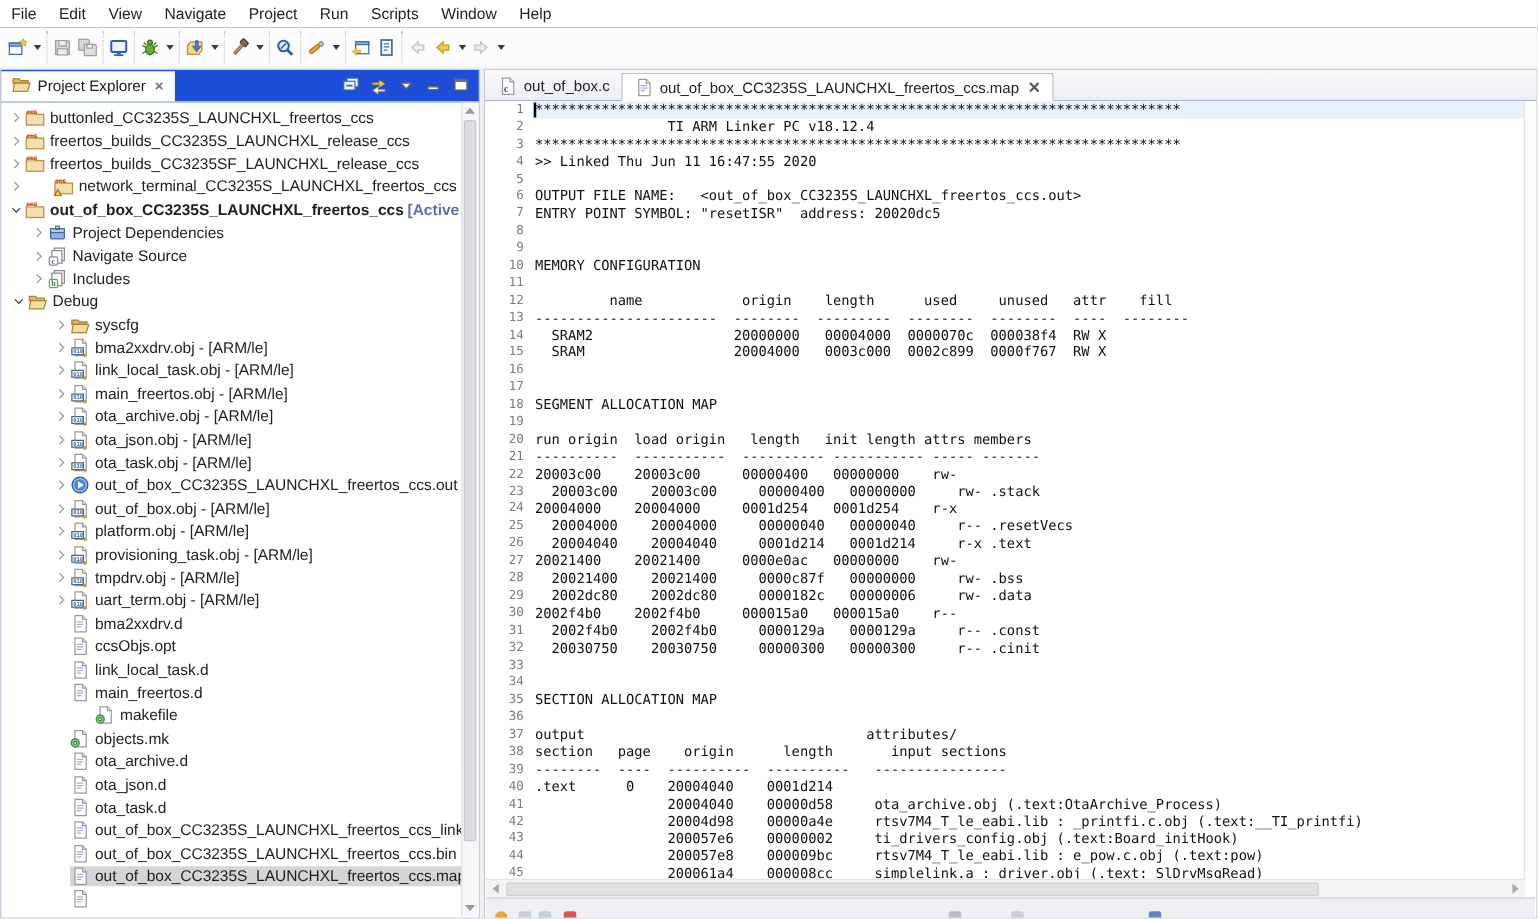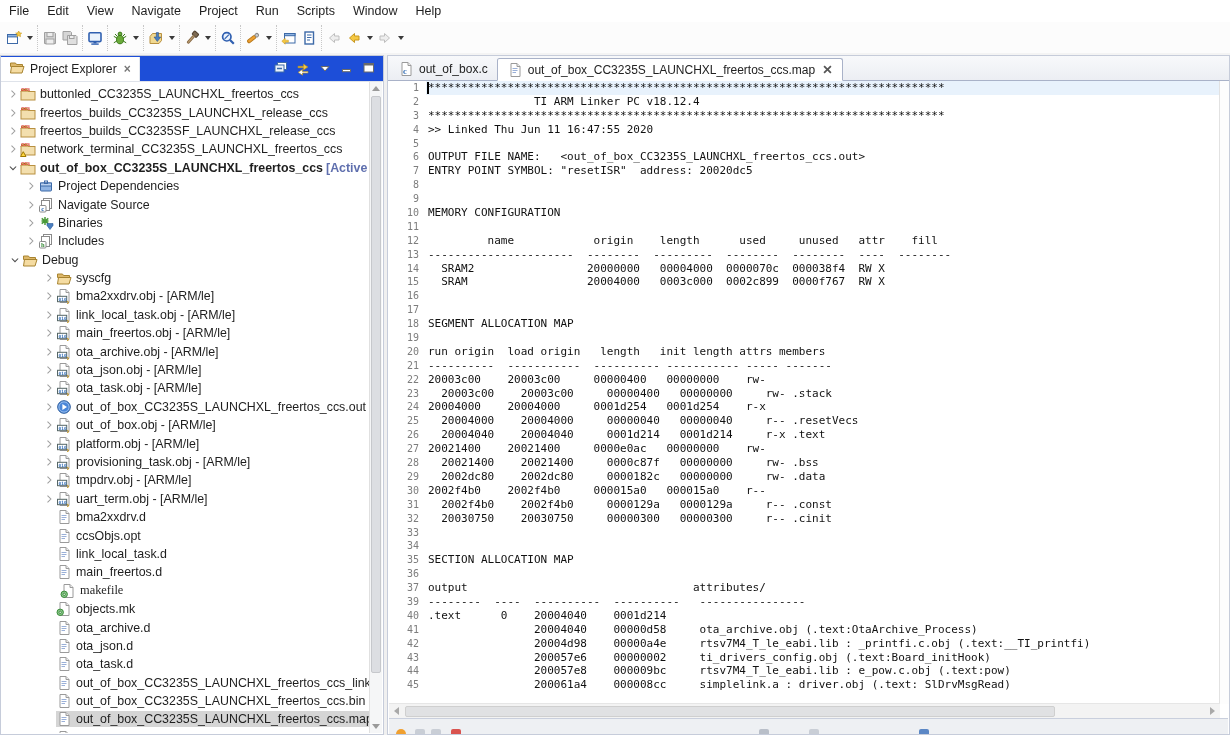--- a/index.html
+++ b/index.html
@@ -295,21 +295,21 @@
             <span class="ticon">
               <svg viewBox="0 0 16 16">
                 <rect x="1" y="5.5" width="14" height="8.5" fill="#f3dfae" stroke="#b89040"></rect>
                 <path d="M1 5.5 l1.5 -2 h4.5 l1.5 2" fill="#e8cf96" stroke="#b89040"></path>
                 <text x="1" y="5.2" font-size="5.4" font-weight="bold" fill="#d42b1e" font-family="sans-serif">ccs</text>
               </svg>
             </span>
             <span class="tlabel">freertos_builds_CC3235SF_LAUNCHXL_release_ccs</span>
           </span>
         </div>
-        <div class="trow" style="padding-left: 4px;">
+        <div class="trow" style="padding-left: 4px; gap: 23px;">
           <span class="tw">
             <svg viewBox="0 0 16 16">
               <path d="M6 3.5 L10.5 8 L6 12.5" fill="none" stroke="#9d9d9d" stroke-width="1.4"></path>
             </svg>
           </span>
           <span class="tsel">
             <span class="ticon">
               <svg viewBox="0 0 16 16">
                 <rect x="1" y="5.5" width="14" height="8.5" fill="#f3dfae" stroke="#b89040"></rect>
                 <path d="M1 5.5 l1.5 -2 h4.5 l1.5 2" fill="#e8cf96" stroke="#b89040"></path>
@@ -375,36 +375,20 @@
         </div>
         <div class="trow" style="padding-left: 22px;">
           <span class="tw">
             <svg viewBox="0 0 16 16">
               <path d="M6 3.5 L10.5 8 L6 12.5" fill="none" stroke="#9d9d9d" stroke-width="1.4"></path>
             </svg>
           </span>
           <span class="tsel">
             <span class="ticon">
               <svg viewBox="0 0 16 16">
-                <path d="M7 2 v8 M3.7 3.3 l6.6 5.4 M10.3 3.3 l-6.6 5.4 M3.5 6 h7" stroke="#4a9a3a" stroke-width="1.5" fill="none"></path>
-                <path d="M9 8.5 h6 v2 l-3 4 -3 -4 z" fill="#4a7fc0" stroke="#2a5a9a" stroke-width=".6"></path>
-              </svg>
-            </span>
-            <span class="tlabel">Binaries</span>
-          </span>
-        </div>
-        <div class="trow" style="padding-left: 22px;">
-          <span class="tw">
-            <svg viewBox="0 0 16 16">
-              <path d="M6 3.5 L10.5 8 L6 12.5" fill="none" stroke="#9d9d9d" stroke-width="1.4"></path>
-            </svg>
-          </span>
-          <span class="tsel">
-            <span class="ticon">
-              <svg viewBox="0 0 16 16">
                 <rect x="5.5" y="1.5" width="8" height="10" fill="#fff" stroke="#8a8a8a"></rect>
                 <rect x="3.5" y="3.5" width="8" height="10" fill="#fff" stroke="#8a8a8a"></rect>
                 <rect x="1.5" y="8.5" width="6.5" height="6.5" rx="1" fill="#fff" stroke="#8a8a8a"></rect>
                 <text x="3" y="14" font-size="6.5" fill="#3a8c3a" font-weight="bold" font-family="serif">h</text>
               </svg>
             </span>
             <span class="tlabel">Includes</span>
           </span>
         </div>
         <div class="trow" style="padding-left: 6px;">
@@ -710,21 +694,21 @@
             <span class="ticon">
               <svg viewBox="0 0 16 16">
                 <path d="M4 1.5 h6 l3 3 v10 h-9 z" fill="#fff" stroke="#9a9a9a"></path>
                 <path d="M10 1.5 v3 h3" fill="#ededed" stroke="#9a9a9a"></path>
                 <path d="M5.5 6.5 h5 M5.5 8.5 h5 M5.5 10.5 h3.5" stroke="#9ab0d8" stroke-width="1"></path>
               </svg>
             </span>
             <span class="tlabel">main_freertos.d</span>
           </span>
         </div>
-        <div class="trow" style="padding-left: 44px; font-family: Liberation Serif, serif;">
+        <div class="trow" style="padding-left: 60px;">
           <span class="tw"></span>
           <span class="tsel">
             <span class="ticon">
               <svg viewBox="0 0 16 16">
                 <path d="M4 1.5 h6 l3 3 v10 h-9 z" fill="#fff" stroke="#9a9a9a"></path>
                 <path d="M10 1.5 v3 h3" fill="#ededed" stroke="#9a9a9a"></path>
                 <circle cx="4.2" cy="11.3" r="3.2" fill="#8cc88c" stroke="#3a8c3a"></circle>
                 <circle cx="4.2" cy="11.3" r="1.2" fill="#eaf6ea" stroke="#3a8c3a"></circle>
               </svg>
             </span>
@@ -887,29 +871,30 @@
         <div class="cl"><span class="ln">19</span><span class="ct"></span></div>
         <div class="cl"><span class="ln">20</span><span class="ct">run origin  load origin   length   init length attrs members</span></div>
         <div class="cl"><span class="ln">21</span><span class="ct">----------  -----------  ---------- ----------- ----- -------</span></div>
         <div class="cl"><span class="ln">22</span><span class="ct">20003c00    20003c00     00000400   00000000    rw-</span></div>
         <div class="cl"><span class="ln">23</span><span class="ct">  20003c00    20003c00     00000400   00000000     rw- .stack</span></div>
         <div class="cl"><span class="ln">24</span><span class="ct">20004000    20004000     0001d254   0001d254    r-x</span></div>
         <div class="cl"><span class="ln">25</span><span class="ct">  20004000    20004000     00000040   00000040     r-- .resetVecs</span></div>
         <div class="cl"><span class="ln">26</span><span class="ct">  20004040    20004040     0001d214   0001d214     r-x .text</span></div>
         <div class="cl"><span class="ln">27</span><span class="ct">20021400    20021400     0000e0ac   00000000    rw-</span></div>
         <div class="cl"><span class="ln">28</span><span class="ct">  20021400    20021400     0000c87f   00000000     rw- .bss</span></div>
-        <div class="cl"><span class="ln">29</span><span class="ct">  2002dc80    2002dc80     0000182c   00000000     rw- .data</span></div>
+        <div class="cl"><span class="ln">29</span><span class="ct">  2002dc80    2002dc80     0000182c   00000006     rw- .data</span></div>
         <div class="cl"><span class="ln">30</span><span class="ct">2002f4b0    2002f4b0     000015a0   000015a0    r--</span></div>
         <div class="cl"><span class="ln">31</span><span class="ct">  2002f4b0    2002f4b0     0000129a   0000129a     r-- .const</span></div>
         <div class="cl"><span class="ln">32</span><span class="ct">  20030750    20030750     00000300   00000300     r-- .cinit</span></div>
         <div class="cl"><span class="ln">33</span><span class="ct"></span></div>
         <div class="cl"><span class="ln">34</span><span class="ct"></span></div>
         <div class="cl"><span class="ln">35</span><span class="ct">SECTION ALLOCATION MAP</span></div>
         <div class="cl"><span class="ln">36</span><span class="ct"></span></div>
         <div class="cl"><span class="ln">37</span><span class="ct">output                                  attributes/</span></div>
+        <div class="cl"><span class="ln">38</span><span class="ct">section   page    origin      length       input sections</span></div>
         <div class="cl"><span class="ln">39</span><span class="ct">--------  ----  ----------  ----------   ----------------</span></div>
         <div class="cl"><span class="ln">40</span><span class="ct">.text      0    20004040    0001d214</span></div>
         <div class="cl"><span class="ln">41</span><span class="ct">                20004040    00000d58     ota_archive.obj (.text:OtaArchive_Process)</span></div>
         <div class="cl"><span class="ln">42</span><span class="ct">                20004d98    00000a4e     rtsv7M4_T_le_eabi.lib : _printfi.c.obj (.text:__TI_printfi)</span></div>
         <div class="cl"><span class="ln">43</span><span class="ct">                200057e6    00000002     ti_drivers_config.obj (.text:Board_initHook)</span></div>
         <div class="cl"><span class="ln">44</span><span class="ct">                200057e8    000009bc     rtsv7M4_T_le_eabi.lib : e_pow.c.obj (.text:pow)</span></div>
         <div class="cl"><span class="ln">45</span><span class="ct">                200061a4    000008cc     simplelink.a : driver.obj (.text: SlDrvMsgRead)</span></div>
       </div>
     <div class="overview"></div>
     <div class="hscroll">

